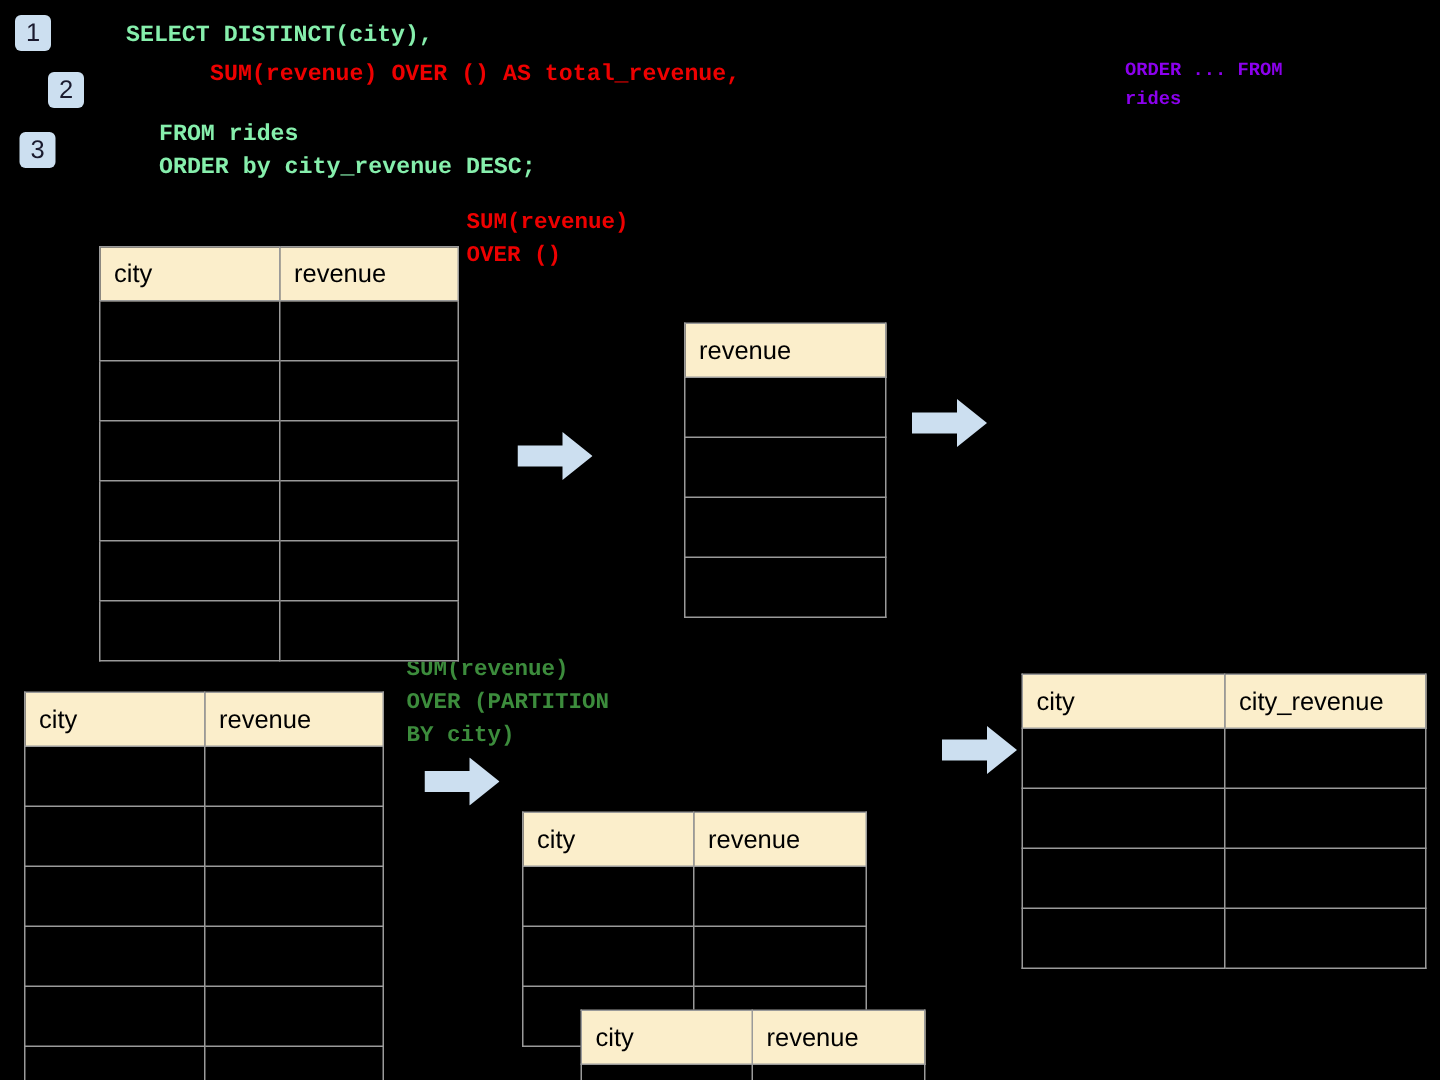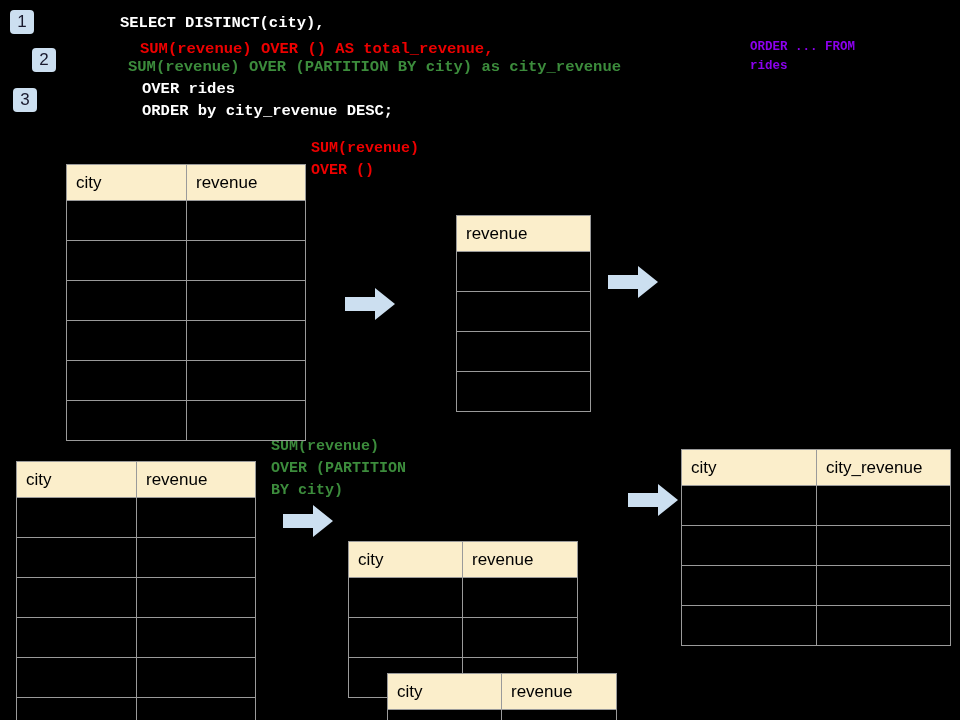--- a/index.html
+++ b/index.html
@@ -39,21 +39,21 @@
 
   
   .sql {
     position: absolute;
     font-family: "Liberation Mono", "DejaVu Sans Mono", monospace;
     font-weight: bold;
     font-size: 15.5px;
     white-space: pre;
     letter-spacing: 0px;
   }
-  .sql-purple { color: #ffffff; margin-left: 36px; }
+  .sql-purple { color: #86efac; }
   .sql-red    { color: #ee0000; }
   .sql-green  { color: #3c8c3c; }
 
   .annot {
     position: absolute;
     font-family: "Liberation Mono", "DejaVu Sans Mono", monospace;
     font-weight: bold;
     font-size: 15px;
     white-space: pre;
     line-height: 22px;
@@ -109,22 +109,21 @@
 <body>
 
 <div id="canvas">
 
   <div class="badge" style="left:10px; top:10px;">1</div>
   <div class="badge" style="left:32px; top:48px;">2</div>
   <div class="badge" style="left:13px; top:88px;">3</div>
 
   <div class="sql sql-purple" style="left:84px; top:14px;">SELECT DISTINCT(city),</div>
   <div class="sql sql-red" style="left:128px; top:40px;margin-left:12px;">SUM(revenue) OVER () AS total_revenue,</div>
-  <div class="sql sql-green" style="left:128px; top:58px;">SUM(revenue) OVER (PARTITION BY city) as city_revenue</div>
-  <div class="sql sql-purple" style="left:106px; top:80px;">OVER rides</div>
+  <div class="sql sql-purple" style="left:106px; top:80px;">FROM rides</div>
   <div class="sql sql-purple" style="left:106px; top:102px;">ORDER by city_revenue DESC;</div>
 
   <div class="annot-small" style="left:750px; top:38px;">ORDER ... FROM
 rides</div>
 
   <div class="annot annot-red" style="left:311px; top:138px;">SUM(revenue)
 OVER ()</div>
 
   <div class="annot annot-green" style="left:271px; top:436px;">SUM(revenue)
 OVER (PARTITION

